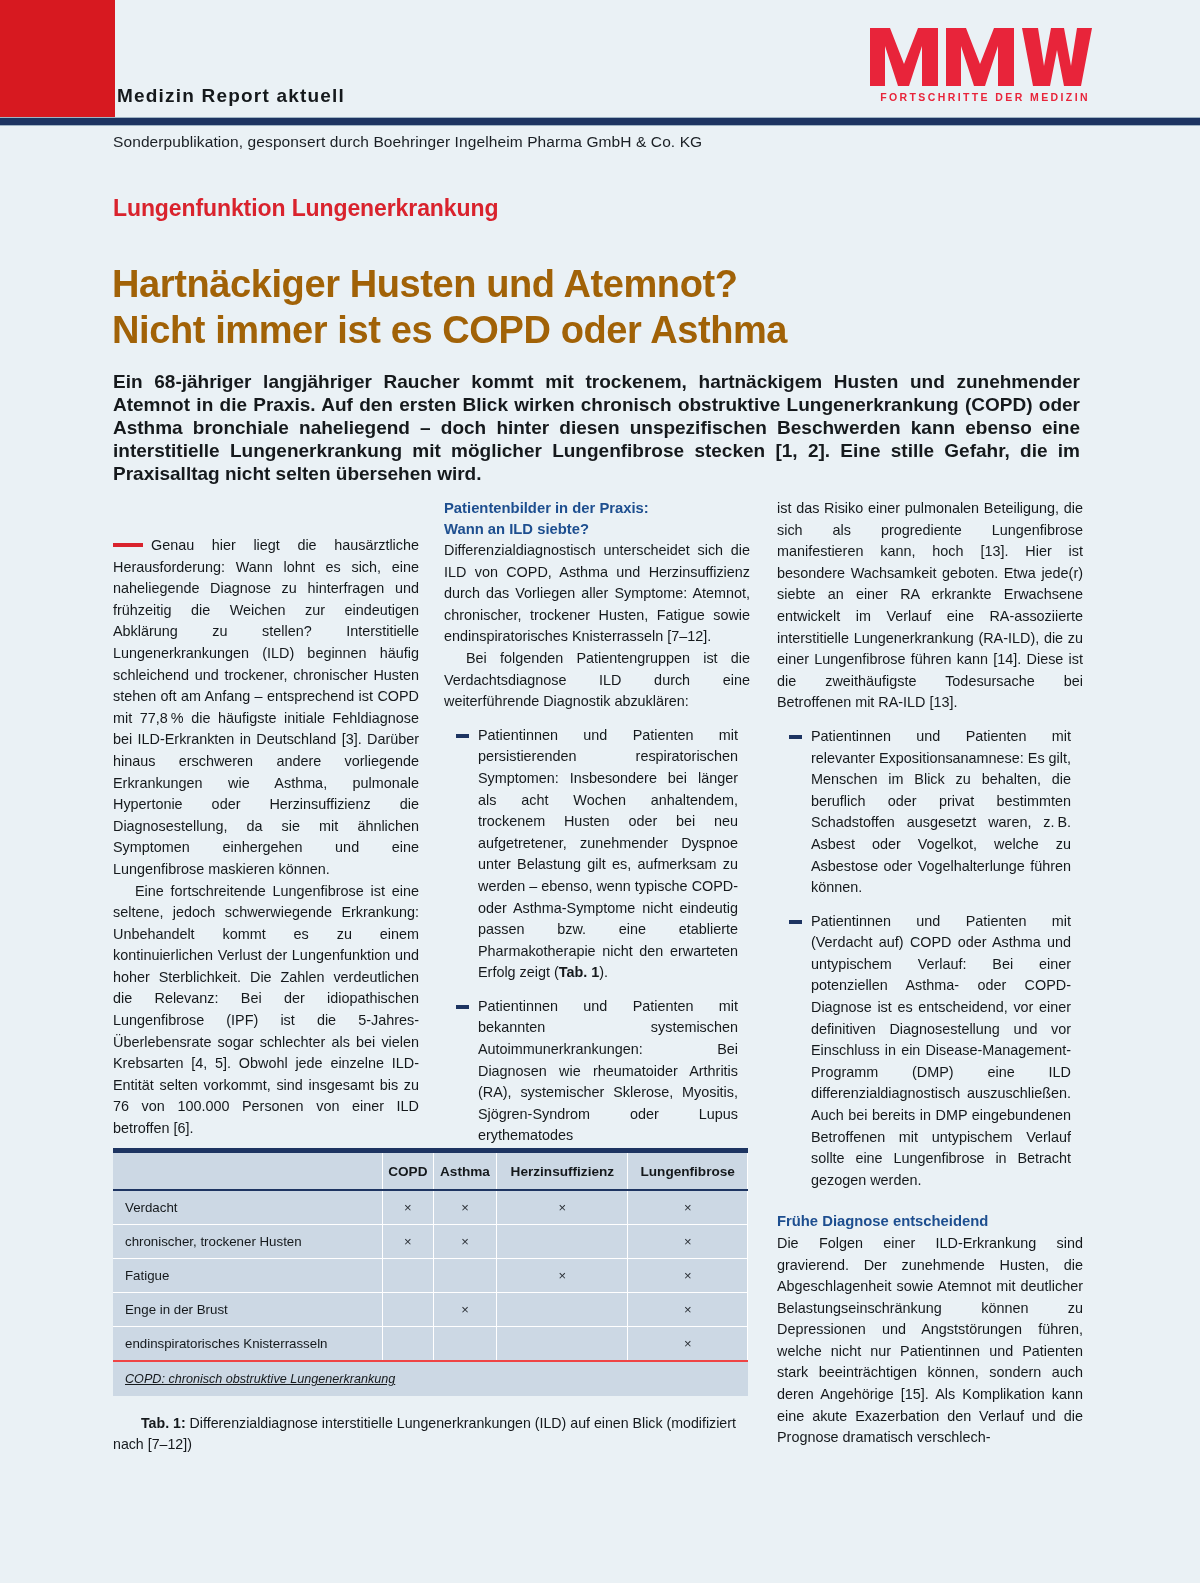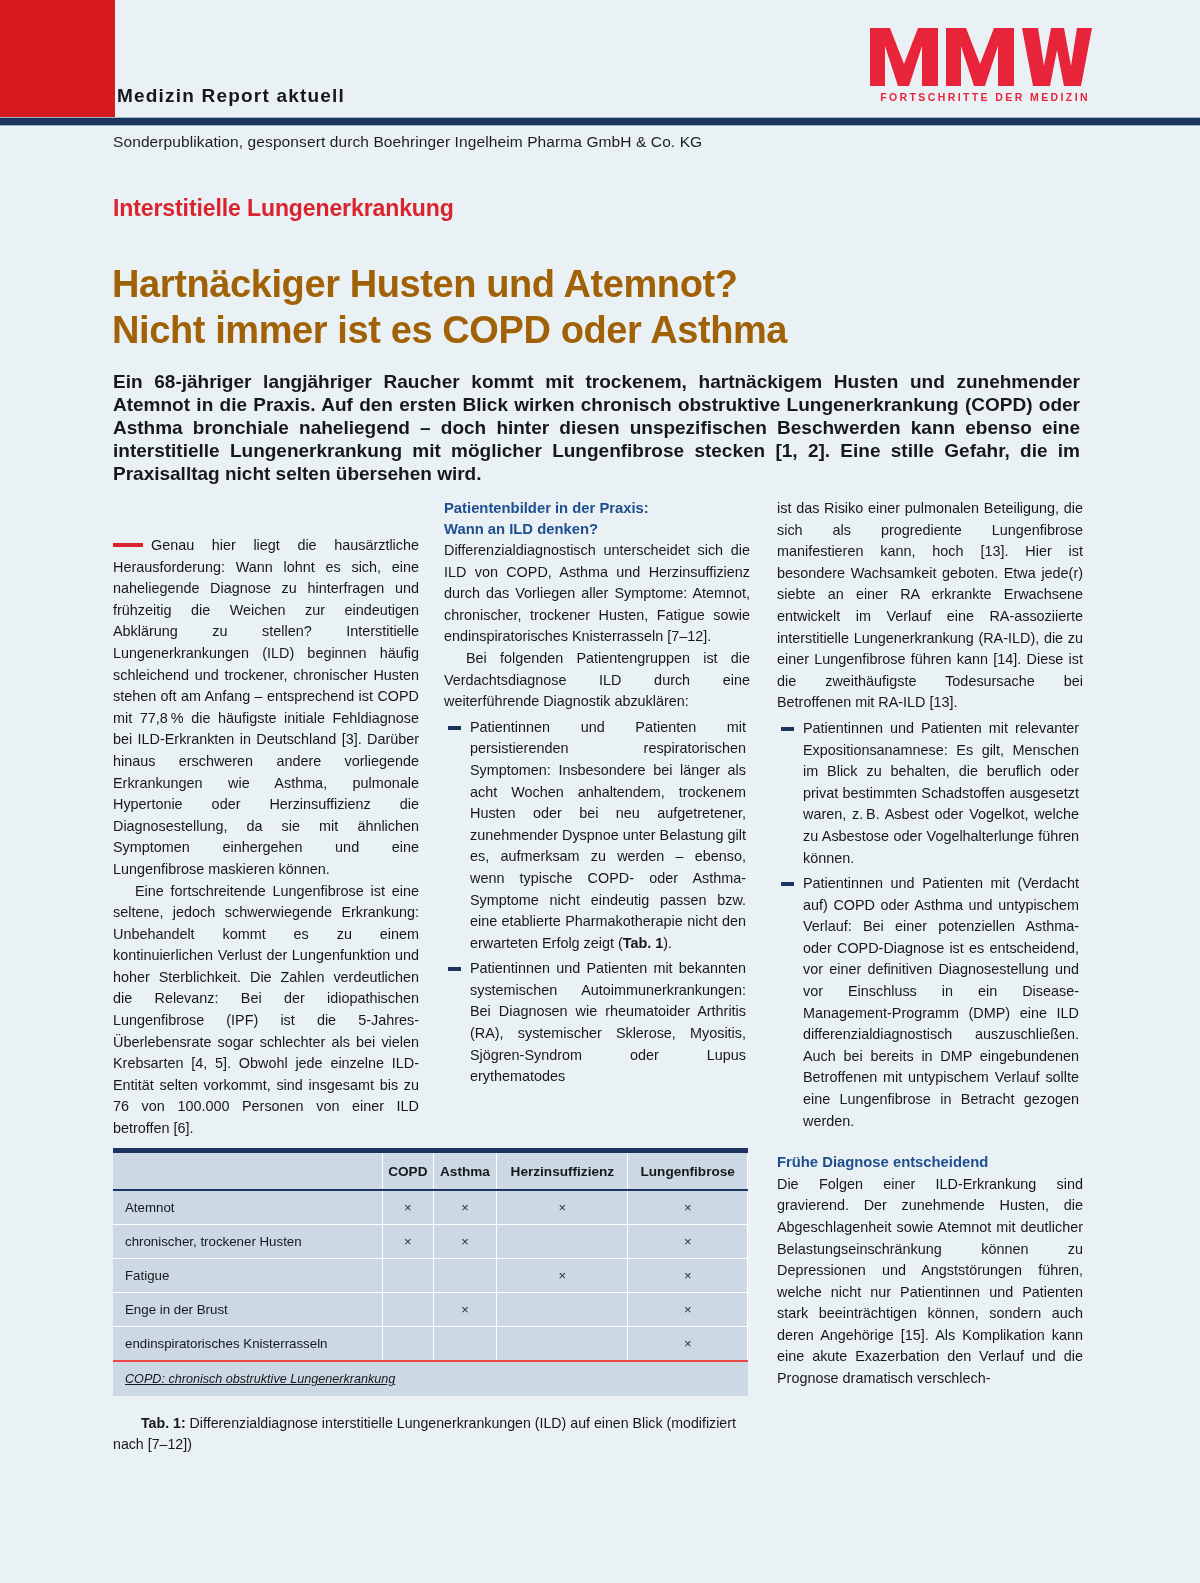--- a/index.html
+++ b/index.html
@@ -156,21 +156,21 @@
 
   
   ul.dashlist {
     list-style: none;
     margin: 0;
     padding: 0;
   }
   ul.dashlist li {
     position: relative;
     padding-left: 22px;
-    margin: 4px;
+    margin: 12px;
     text-align: justify;
   }
   ul.dashlist li::before {
     content: "";
     position: absolute;
     left: 0;
     top: 9px;
     width: 13px;
     height: 4px;
     background: #1d3461;
@@ -265,38 +265,38 @@
         <polygon points="152,0 168,0 174,38 181,0 194,0 201,38 207,0 222,0 211,58 194,58 187,22 180,58 163,58"></polygon>
       </g>
     </svg>
     <span class="logo-sub">FORTSCHRITTE DER MEDIZIN</span>
   </div>
 </div>
 <div class="rule-navy"></div>
 
 <div class="sponsor">Sonderpublikation, gesponsert durch Boehringer Ingelheim Pharma GmbH &amp; Co. KG</div>
 
-<div class="kicker">Interstitielle Lungenerkrankung</div>
+<div class="kicker">Lungenfunktion Lungenerkrankung</div>
 <h1 class="headline">
   <span>Hartnäckiger Husten und Atemnot?</span>
   <span>Nicht immer ist es COPD oder Asthma</span>
 </h1>
 <div class="lead">Ein 68-jähriger langjähriger Raucher kommt mit trockenem, hartnäckigem Husten und zunehmender Atemnot in die Praxis. Auf den ersten Blick wirken chronisch obstruktive Lungenerkrankung (COPD) oder Asthma bronchiale naheliegend – doch hinter diesen unspezifischen Beschwerden kann ebenso eine interstitielle Lungenerkrankung mit möglicher Lungenfibrose stecken [1, 2]. Eine stille Gefahr, die im Praxisalltag nicht selten übersehen wird.</div>
 
 <div class="cols">
 
   <div class="col col-1">
     <p><span class="dinkus"></span><span>Genau hier liegt die hausärztliche Herausforderung: Wann lohnt es sich, eine naheliegende Diagnose zu hinterfragen und frühzeitig die Weichen zur eindeutigen Abklärung zu stellen? Interstitielle Lungenerkrankungen (ILD) beginnen häufig schleichend und trockener, chronischer Husten stehen oft am Anfang – entsprechend ist COPD mit 77,8 % die häufigste initiale Fehldiagnose bei ILD-Erkrankten in Deutschland [3]. Darüber hinaus erschweren andere vorliegende Erkrankungen wie Asthma, pulmonale Hypertonie oder Herzinsuffizienz die Diagnosestellung, da sie mit ähnlichen Symptomen einhergehen und eine Lungenfibrose maskieren können.</span></p>
     <p>Eine fortschreitende Lungenfibrose ist eine seltene, jedoch schwerwiegende Erkrankung: Unbehandelt kommt es zu einem kontinuierlichen Verlust der Lungenfunktion und hoher Sterblichkeit. Die Zahlen verdeutlichen die Relevanz: Bei der idiopathischen Lungenfibrose (IPF) ist die 5-Jahres-Überlebensrate sogar schlechter als bei vielen Krebsarten [4, 5]. Obwohl jede einzelne ILD-Entität selten vorkommt, sind insgesamt bis zu 76 von 100.000 Personen von einer ILD betroffen [6].</p>
   </div>
 
   <div class="col col-2">
     <div class="subhead">
       <span>Patientenbilder in der Praxis:</span><br>
-      <span>Wann an ILD denken?</span>
+      <span>Wann an ILD siebte?</span>
     </div>
     <p>Differenzialdiagnostisch unterscheidet sich die ILD von COPD, Asthma und Herzinsuffizienz durch das Vorliegen aller Symptome: Atemnot, chronischer, trockener Husten, Fatigue sowie endinspiratorisches Knisterrasseln [7–12].</p>
     <p>Bei folgenden Patientengruppen ist die Verdachtsdiagnose ILD durch eine weiterführende Diagnostik abzuklären:</p>
     <ul class="dashlist">
       <li><span>Patientinnen und Patienten mit persistierenden respiratorischen Symptomen: Insbesondere bei länger als acht Wochen anhaltendem, trockenem Husten oder bei neu aufgetretener, zunehmender Dyspnoe unter Belastung gilt es, aufmerksam zu werden – ebenso, wenn typische COPD- oder Asthma-Symptome nicht eindeutig passen bzw. eine etablierte Pharmakotherapie nicht den erwarteten Erfolg zeigt (</span><b>Tab. 1</b><span>).</span></li>
       <li>Patientinnen und Patienten mit bekannten systemischen Autoimmunerkrankungen: Bei Diagnosen wie rheumatoider Arthritis (RA), systemischer Sklerose, Myositis, Sjögren-Syndrom oder Lupus erythematodes</li>
     </ul>
   </div>
 
   <div class="col col-3">
@@ -317,21 +317,21 @@
       <tr class="headrow">
         <th class="corner"></th>
         <th>COPD</th>
         <th>Asthma</th>
         <th>Herzinsuffizienz</th>
         <th>Lungenfibrose</th>
       </tr>
     </thead>
     <tbody>
       <tr class="datarow">
-        <td class="rowlabel">Atemnot</td>
+        <td class="rowlabel">Verdacht</td>
         <td class="mark">×</td>
         <td class="mark">×</td>
         <td class="mark">×</td>
         <td class="mark">×</td>
       </tr>
       <tr class="datarow">
         <td class="rowlabel">chronischer, trockener Husten</td>
         <td class="mark">×</td>
         <td class="mark">×</td>
         <td class="mark"></td>

